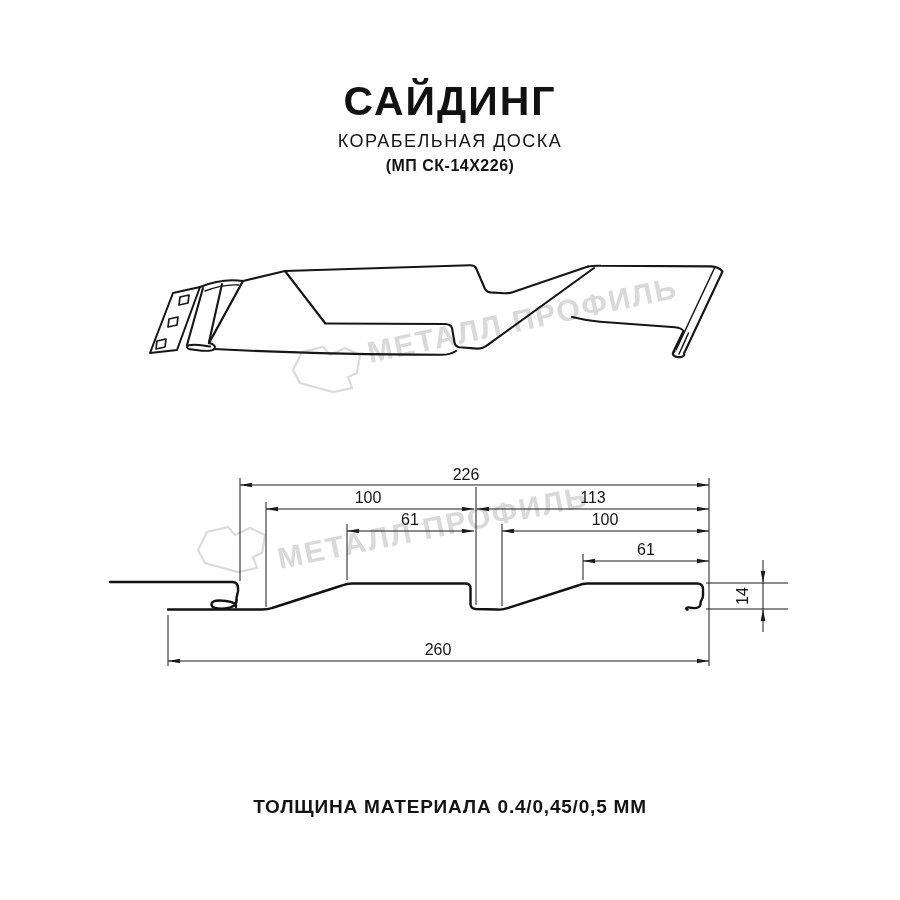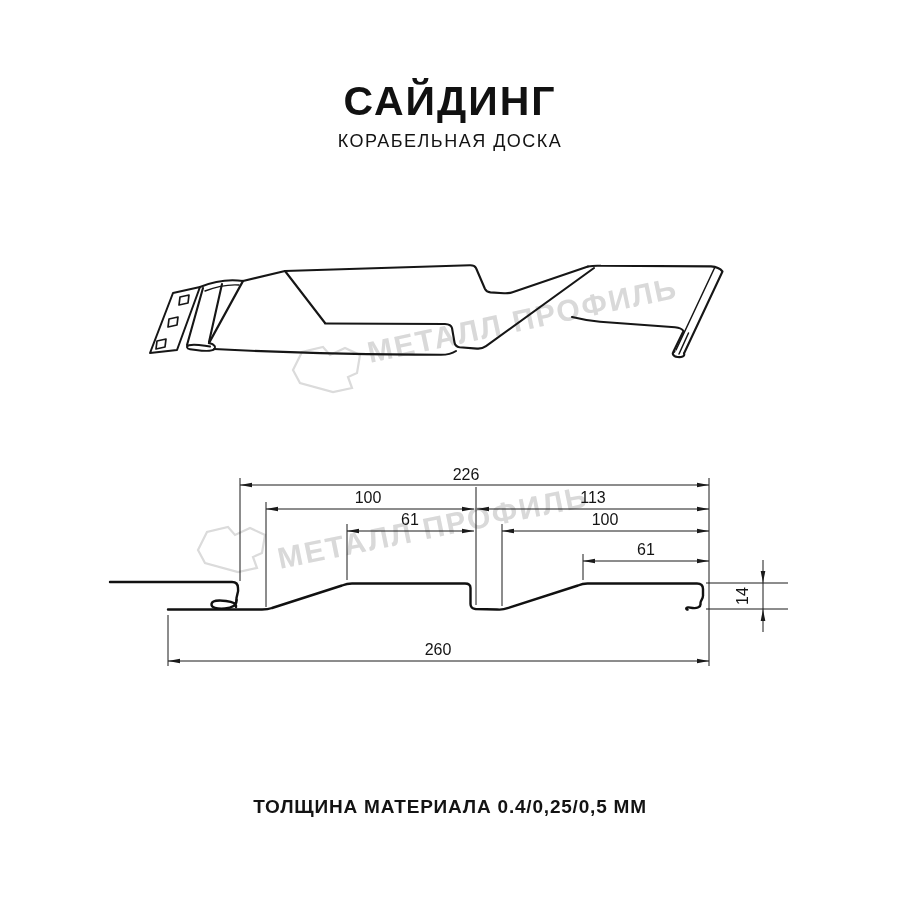--- a/index.html
+++ b/index.html
@@ -15,20 +15,21 @@
   svg text.wm{font-family:"Liberation Sans", sans-serif;font-size:30px;font-weight:bold;
               letter-spacing:2px;fill:#d9d9d9;}
 </style>
 </head>
 <body>
 
 <div class="page">
 
   <div class="hdr title">САЙДИНГ</div>
   <div class="hdr subtitle">КОРАБЕЛЬНАЯ ДОСКА</div>
+  <div class="hdr model">(МП СК-14Х226)</div>
 
   <svg width="900" height="900" viewBox="0 0 900 900" fill="none">
 
     <g stroke="#dbdbdb" stroke-width="2.2">
       <path d="M293,370 L302,352 L323,347 L330,355 L345,348 L360,355 L357,373 L348,377 L352,388 L333,392 L300,383 Z"></path>
       <text class="wm" stroke="none" transform="translate(370,363) rotate(-12)">МЕТАЛЛ ПРОФИЛЬ</text>
     </g>
     <g stroke="#dbdbdb" stroke-width="2.2">
       <path d="M198,550 L207,532 L228,527 L235,535 L250,528 L265,535 L262,553 L253,557 L257,568 L238,572 L205,563 Z"></path>
       <text class="wm" stroke="none" transform="translate(280,569) rotate(-11.5)">МЕТАЛЛ ПРОФИЛЬ</text>
@@ -114,14 +115,14 @@
         <text class="dim" text-anchor="middle" x="593" y="503">113</text>
         <text class="dim" text-anchor="middle" x="410" y="525">61</text>
         <text class="dim" text-anchor="middle" x="605" y="525">100</text>
         <text class="dim" text-anchor="middle" x="646" y="555">61</text>
         <text class="dim" text-anchor="middle" x="438" y="655">260</text>
         <text class="dim" text-anchor="middle" transform="translate(748,596) rotate(-90)">14</text>
       </g>
     </g>
   </svg>
 
-  <div class="hdr footnote">ТОЛЩИНА МАТЕРИАЛА 0.4/0,25/0,5 ММ</div>
+  <div class="hdr footnote">ТОЛЩИНА МАТЕРИАЛА 0.4/0,45/0,5 ММ</div>
 </div>
 
 </body></html>

